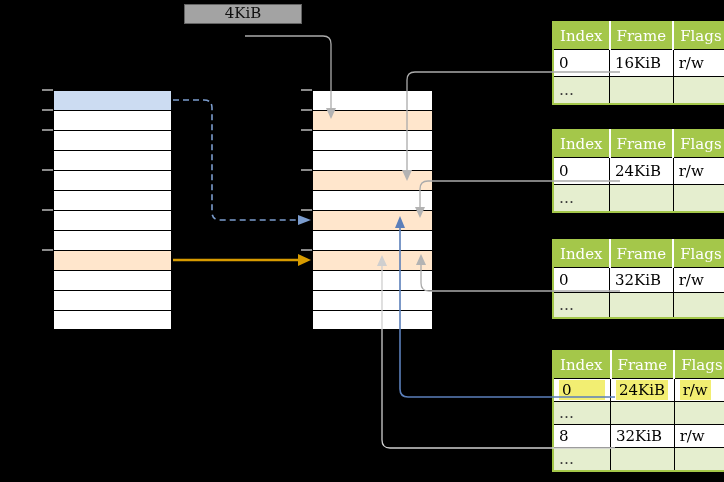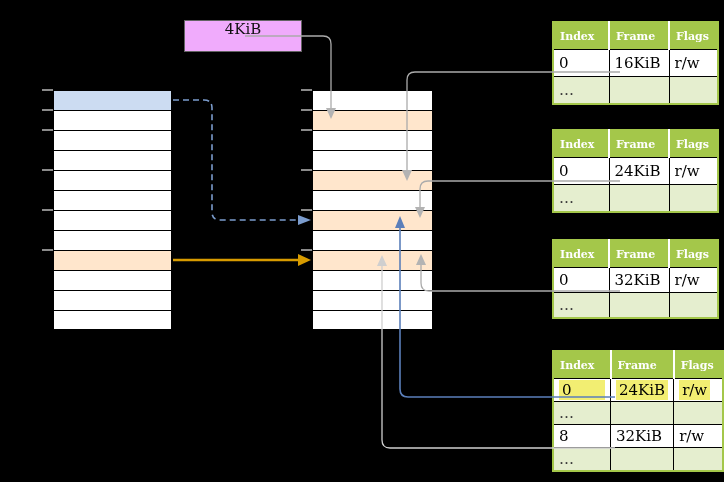--- a/index.html
+++ b/index.html
@@ -3,22 +3,22 @@
 <meta charset="utf-8">
 <style>
   html,body { margin:0; padding:0; background:#000; }
   .canvas {
     position:relative; width:724px; height:482px; background:#000;
     font-family:"DejaVu Serif","Liberation Serif",serif; overflow:hidden;
   }
 
   
   .size-label {
-    position:absolute; left:184px; top:20px; width:118px; height:32px;
-    background:#f0abfc; border:1px solid #636363; box-sizing:border-box;
+    position:absolute; left:184px; top:4px; width:118px; height:20px;
+    background:#a3a3a3; border:1px solid #636363; box-sizing:border-box;
     text-align:center; font-size:15px; line-height:17px; color:#101010;
   }
 
   
   .memcol {
     position:absolute; top:90px; height:240px; background:#fff;
     border:1px solid #000; box-sizing:border-box; overflow:hidden;
   }
   .memcol-left { left:53px;  width:119px; }
   .memcol-mid  { left:312px; width:121px; }
@@ -29,22 +29,22 @@
 
   .tick { position:absolute; width:11px; height:2px; background:#8a8a8a; }
 
   
   .ptable {
     position:absolute; left:552px; border-collapse:collapse;
     border:2px solid #a4c74a; font-size:15px; color:#000;
     table-layout:fixed;
   }
   .ptable th {
-    background:#a4c74a; color:#fff; font-weight:bold; text-align:left;
-    padding:2px 6px; height:22px; border-right:2px solid #fff; font-size:11px;
+    background:#a4c74a; color:#fff; font-weight:normal; text-align:left;
+    padding:2px 6px; height:22px; border-right:2px solid #fff; font-size:15px;
   }
   .ptable th:last-child { border-right:none; }
   .ptable td {
     border:1px solid #000; padding:1px 5px; background:#fff; vertical-align:middle;
   }
   .ptable col.c-index { width:56px; }
   .ptable col.c-frame { width:60px; }
   .ptable col.c-flags { width:49px; }
   .ptable tr.dots td { background:#e5eecf; color:#3a3a3a; }
   .pt1 { top:21px; }  .pt1 td { height:24px; }

